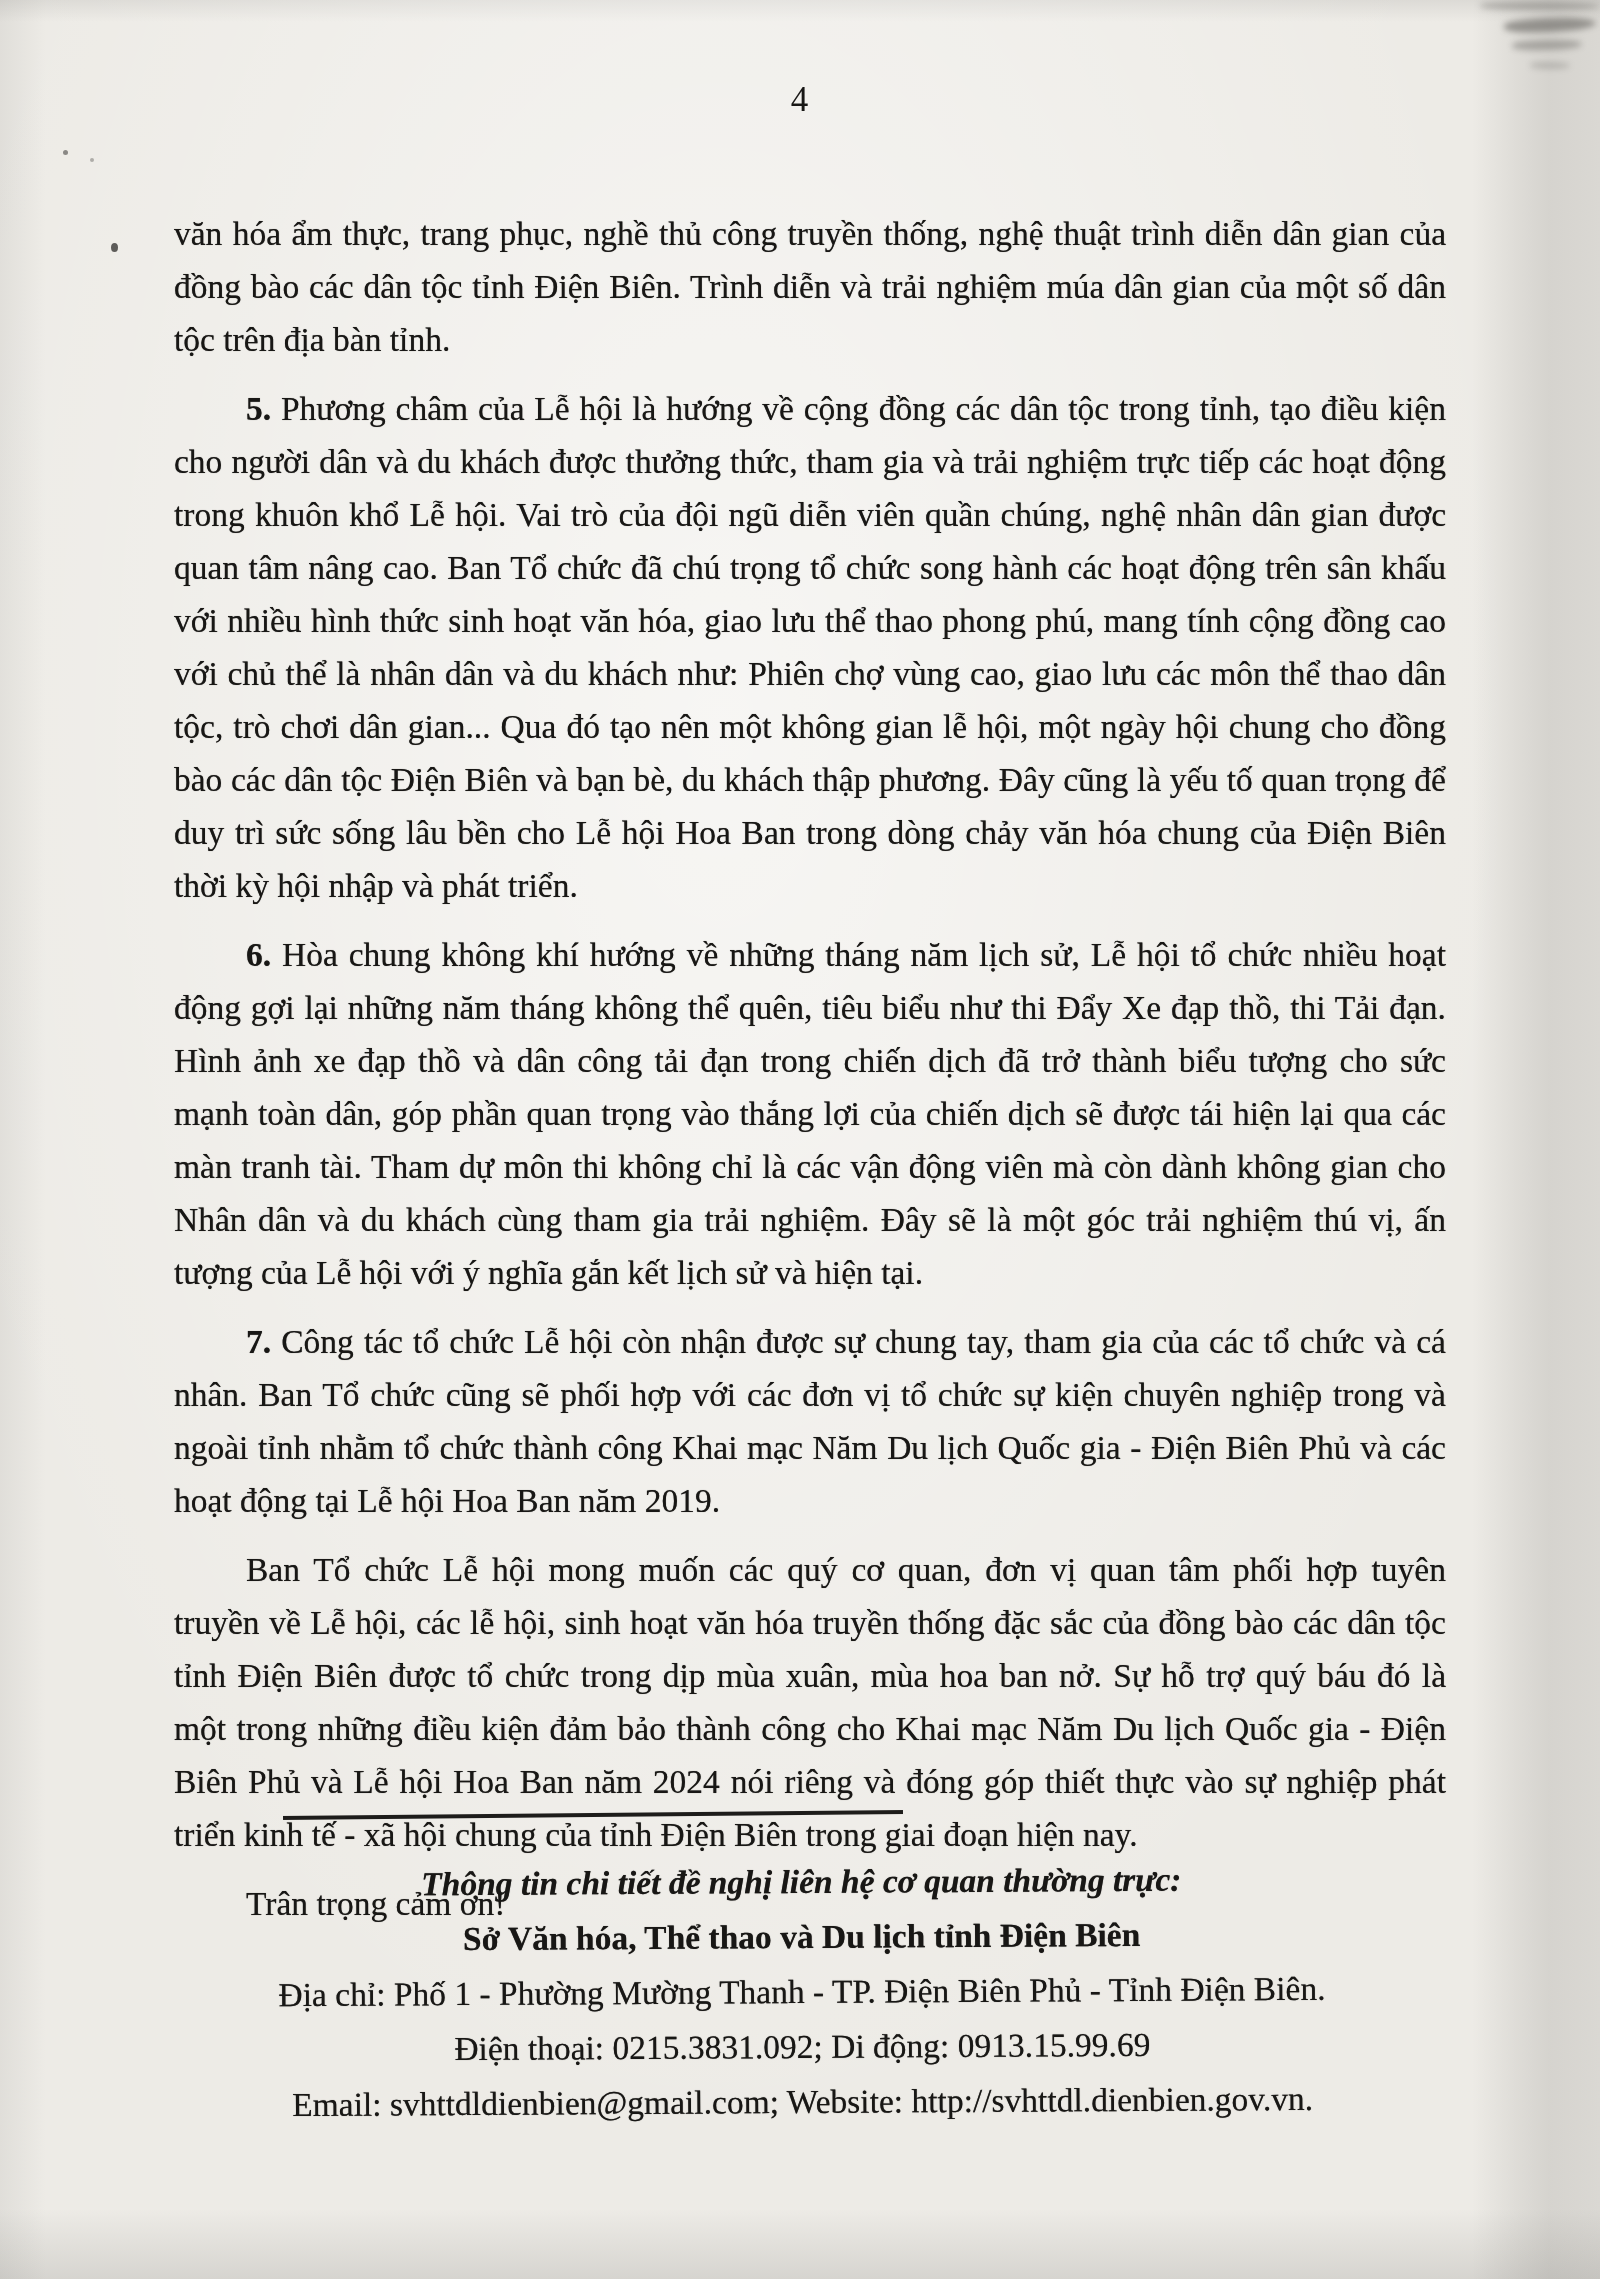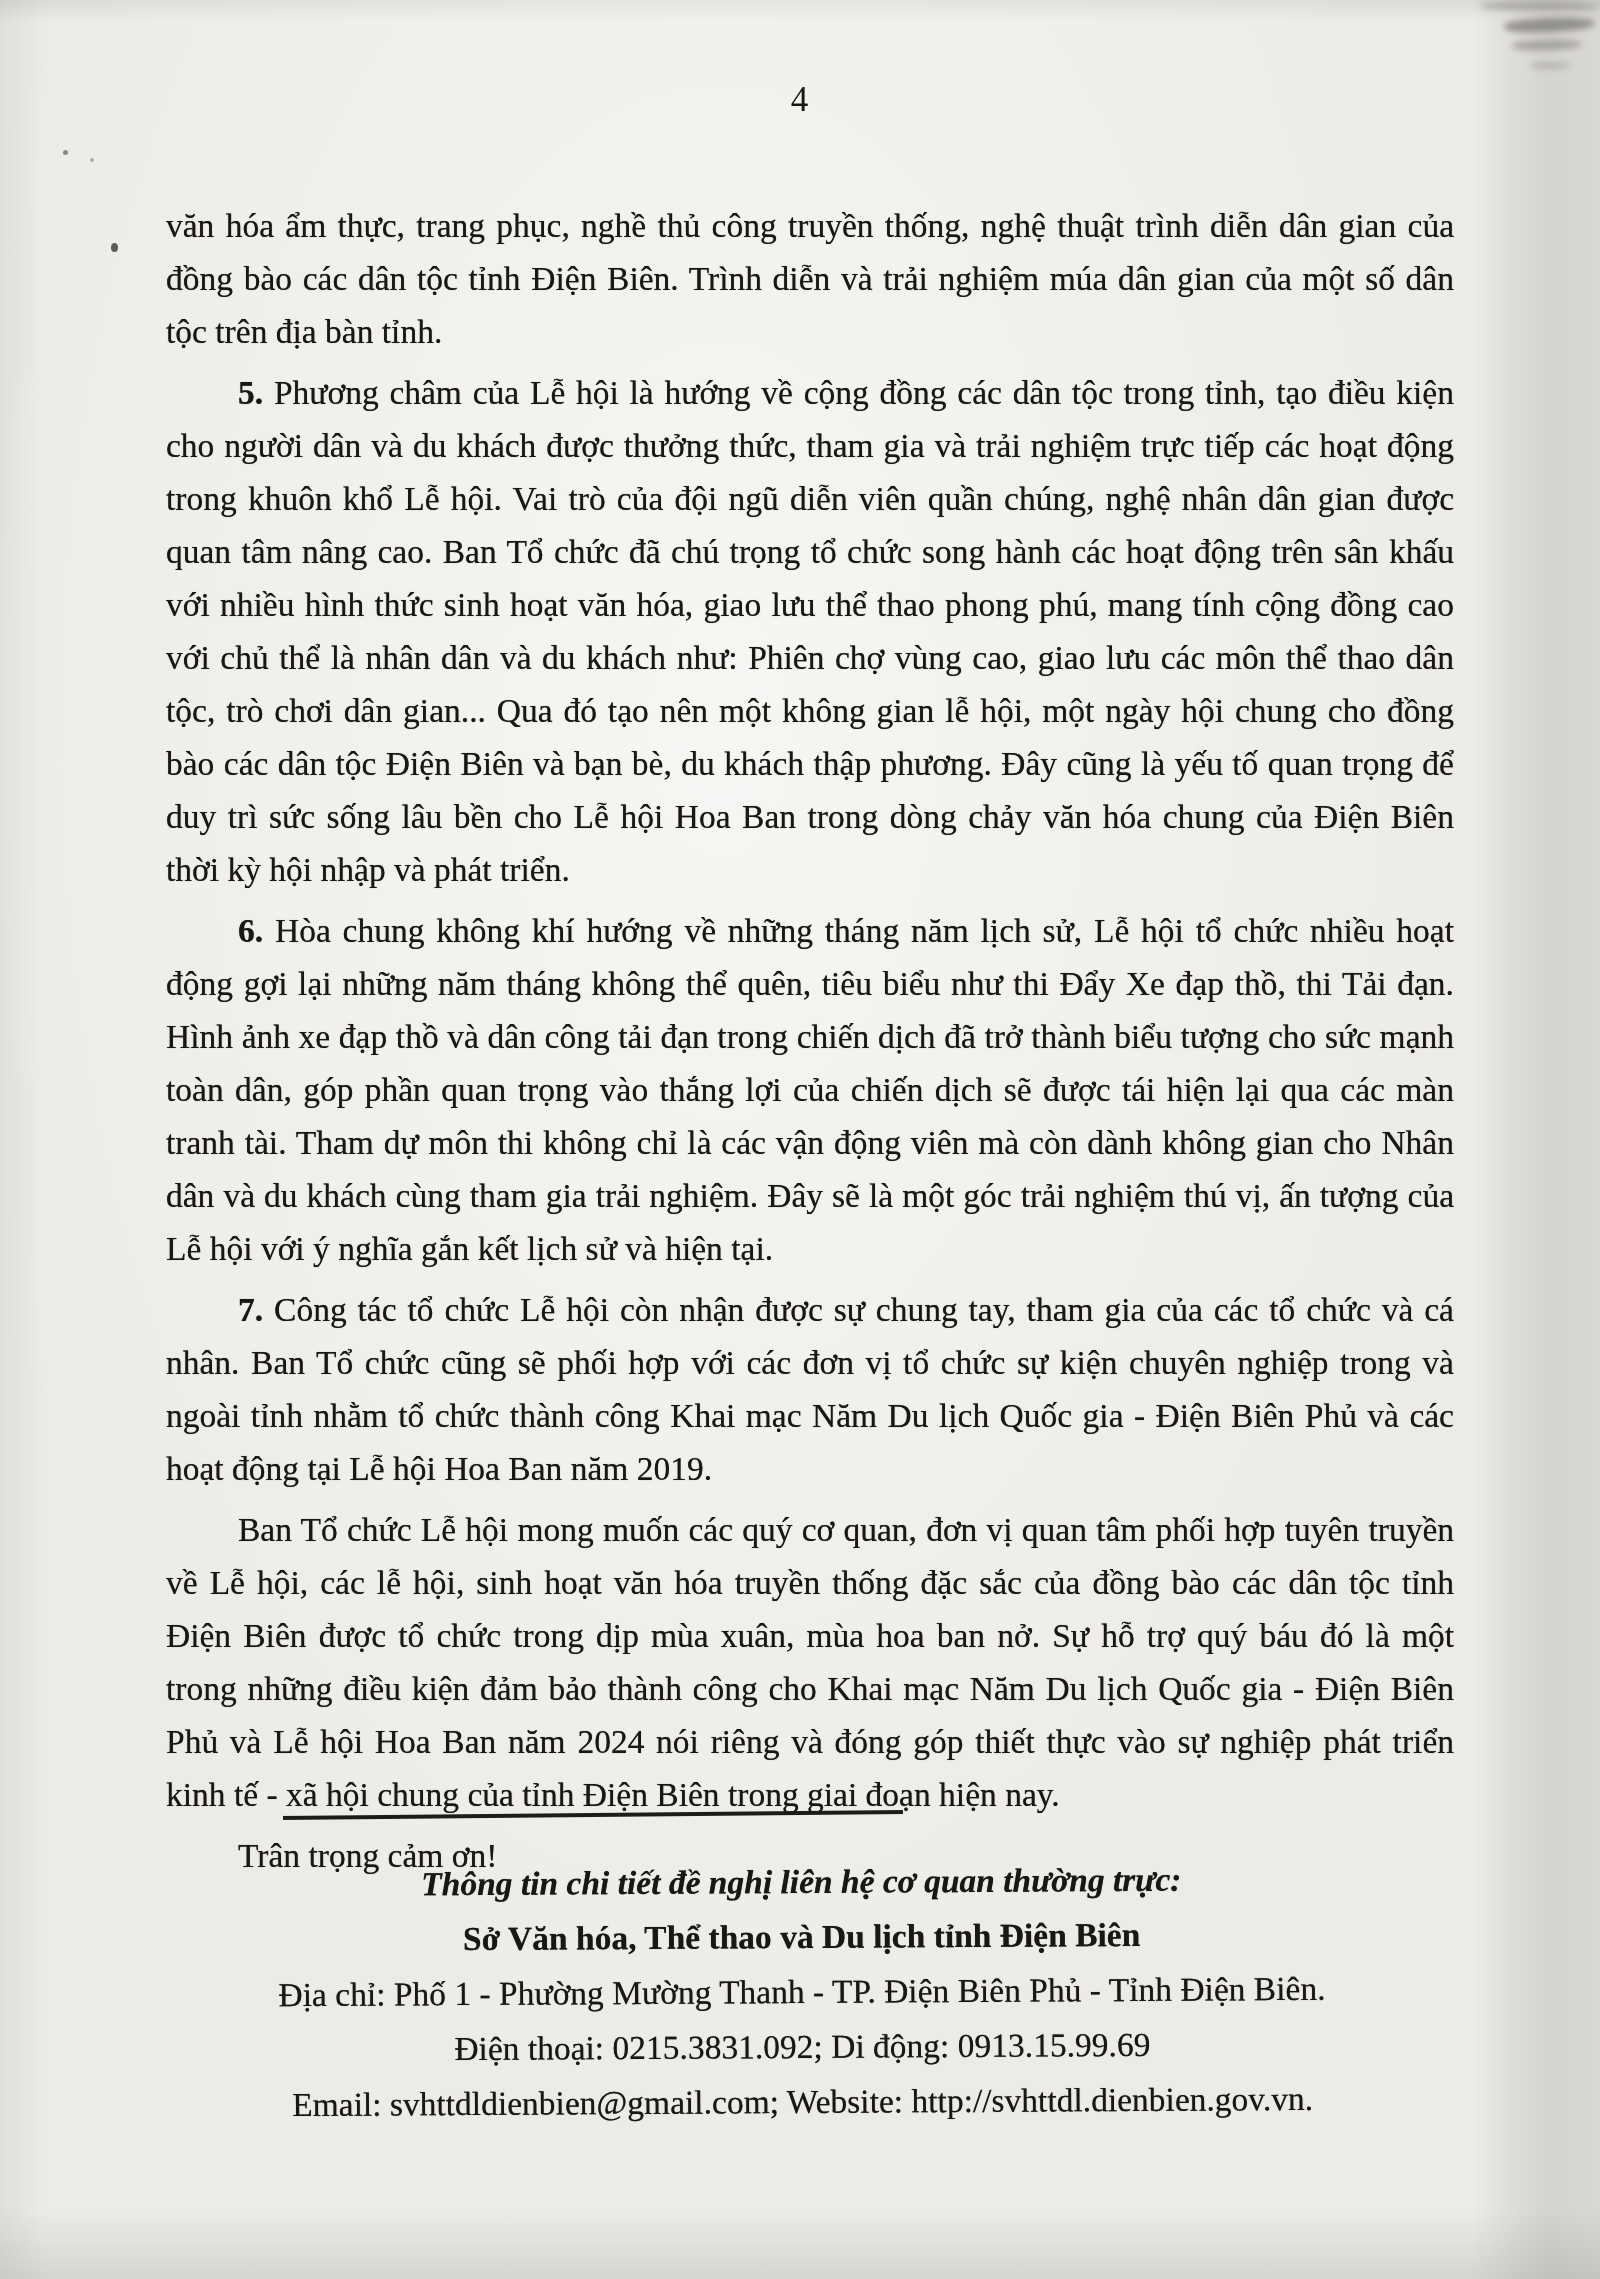--- a/index.html
+++ b/index.html
@@ -63,21 +63,21 @@
   .content {
     position: absolute;
     left: 158px;
     top: 191px;
     width: 1304px;
     font-size: 33.5px;
     line-height: 53px;
     text-align: justify;
     text-shadow: 0 0 0.7px rgba(25,24,22,0.75);
   }
-  .content p { margin: 8px; padding: 0; }
+  .content p { margin: 16px; padding: 0; }
   .content p.indent { text-indent: 72px; }
   .pnum { font-weight: bold; }
 
   .rule {
     position: absolute;
     left: 283px;
     top: 1813px;
     width: 620px;
     border-top: 4px solid #1d1c1a;
     transform: rotate(-0.55deg);

